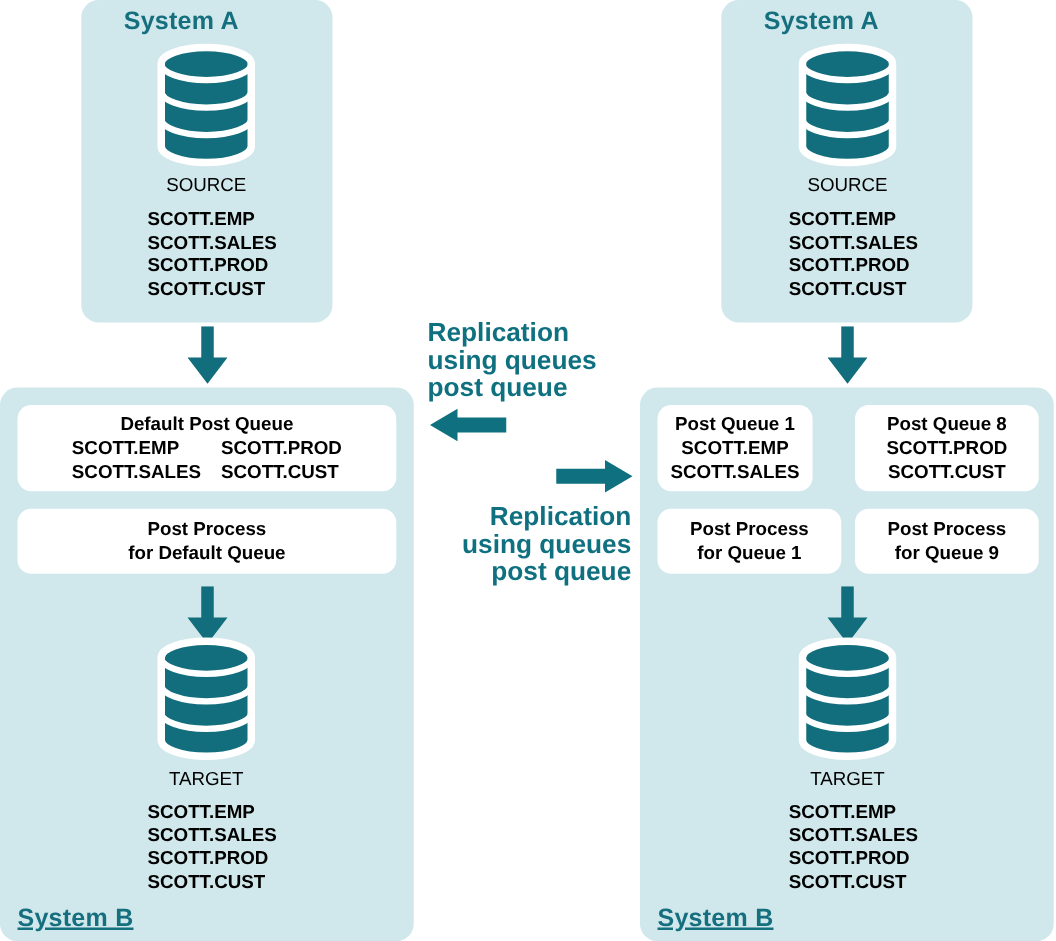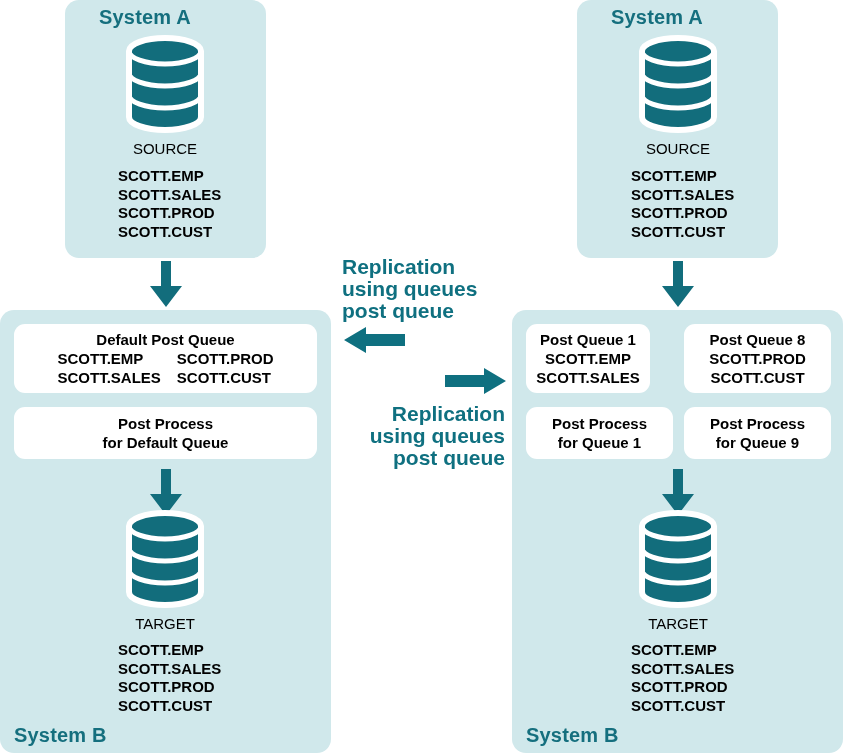--- a/index.html
+++ b/index.html
@@ -31,21 +31,21 @@
   }
   .panel-label {
     position: absolute;
     color: #156f7e;
     font-weight: bold;
     font-size: 20px;
     letter-spacing: 0.2px;
     white-space: nowrap;
   }
   .panel-label.top-left { left: 14px; top: 6px; margin-left: 20px; }
-  .panel-label.bottom-left { left: 14px; bottom: 6px; }
+  .panel-label.bottom-left { left: 14px; bottom: 6px; text-decoration: underline; }
 
   
   .db {
     position: absolute;
     width: 82px;
     height: 100px;
   }
   .db svg { display: block; width: 82px; height: 100px; }
 
   

